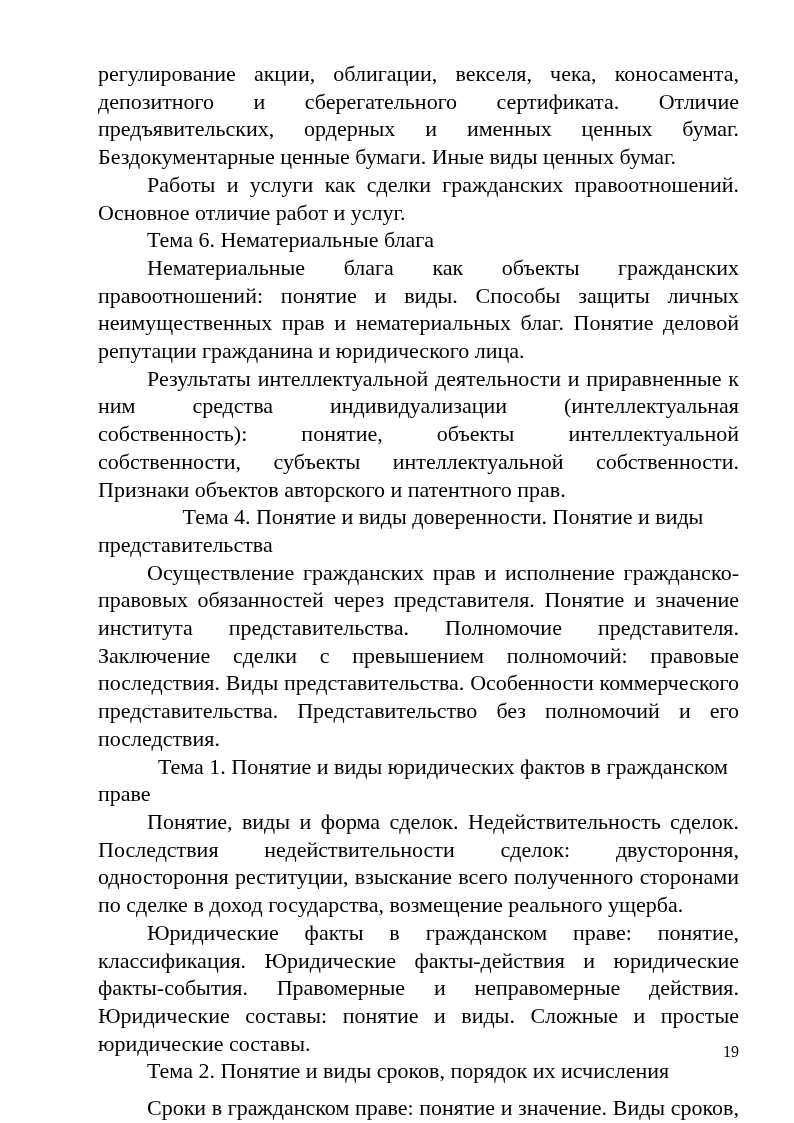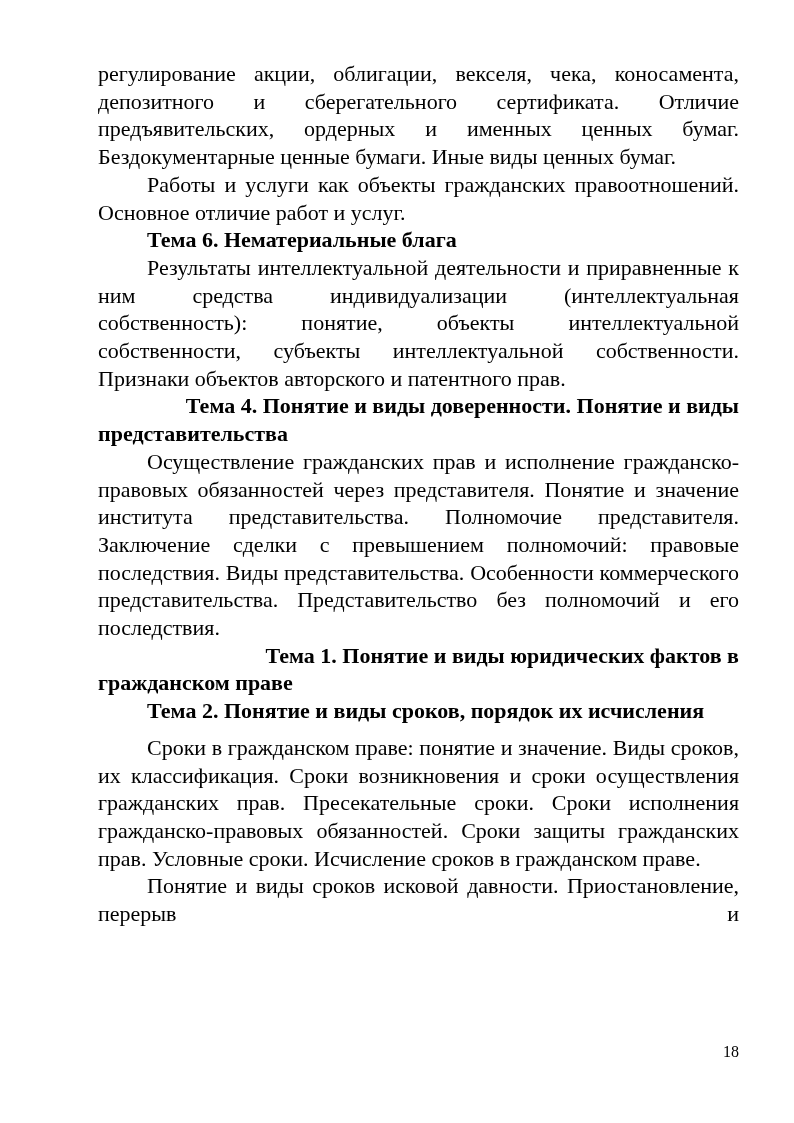--- a/index.html
+++ b/index.html
@@ -28,22 +28,22 @@
   }
   .textblock p {
     margin: 0;
     padding: 0;
     text-indent: 49px;
   }
   .textblock p.no-indent {
     text-indent: 0;
   }
   .textblock p.heading {
-    font-weight: bold;
-    text-align: right;
+    font-weight: normal;
+    text-align: center;
   }
   .textblock p.space-before {
     margin-top: 9px;
   }
   .textblock p.continues {
     text-align-last: justify;
   }
   .page-number {
     position: absolute;
     top: 1038px;
@@ -52,24 +52,27 @@
     line-height: 27.7px;
     text-align: right;
   }
 </style>
 </head>
 <body>
 
 <div class="page">
   <div class="textblock">
     <p class="no-indent">регулирование акции, облигации, векселя, чека, коносамента, депозитного и сберегательного сертификата. Отличие предъявительских, ордерных и именных ценных бумаг. Бездокументарные ценные бумаги. Иные виды ценных бумаг.</p>
-    <p>Работы и услуги как объекты гражданских правоотношений. Основное отличие работ и услуг.</p>
+    <p>Работы и услуги как сделки гражданских правоотношений. Основное отличие работ и услуг.</p>
     <p class="heading">Тема 6. Нематериальные блага</p>
+    <p>Нематериальные блага как объекты гражданских правоотношений: понятие и виды. Способы защиты личных неимущественных прав и нематериальных благ. Понятие деловой репутации гражданина и юридического лица.</p>
     <p>Результаты интеллектуальной деятельности и приравненные к ним средства индивидуализации (интеллектуальная собственность): понятие, объекты интеллектуальной собственности, субъекты интеллектуальной собственности. Признаки объектов авторского и патентного прав.</p>
     <p class="heading">Тема 4. Понятие и виды доверенности. Понятие и виды представительства</p>
     <p>Осуществление гражданских прав и исполнение гражданско-правовых обязанностей через представителя. Понятие и значение института представительства. Полномочие представителя. Заключение сделки с превышением полномочий: правовые последствия. Виды представительства. Особенности коммерческого представительства. Представительство без полномочий и его последствия.</p>
     <p class="heading">Тема 1. Понятие и виды юридических фактов в гражданском праве</p>
+    <p>Понятие, виды и форма сделок. Недействительность сделок. Последствия недействительности сделок: двустороння, одностороння реституции, взыскание всего полученного сторонами по сделке в доход государства, возмещение реального ущерба.</p>
+    <p>Юридические факты в гражданском праве: понятие, классификация. Юридические факты-действия и юридические факты-события. Правомерные и неправомерные действия. Юридические составы: понятие и виды. Сложные и простые юридические составы.</p>
     <p class="heading">Тема 2. Понятие и виды сроков, порядок их исчисления</p>
     <p class="space-before">Сроки в гражданском праве: понятие и значение. Виды сроков, их классификация. Сроки возникновения и сроки осуществления гражданских прав. Пресекательные сроки. Сроки исполнения гражданско-правовых обязанностей. Сроки защиты гражданских прав. Условные сроки. Исчисление сроков в гражданском праве.</p>
     <p class="continues">Понятие и виды сроков исковой давности. Приостановление, перерыв и</p>
   </div>
-  <div class="page-number">18</div>
+  <div class="page-number">19</div>
 </div>
 
 </body></html>

